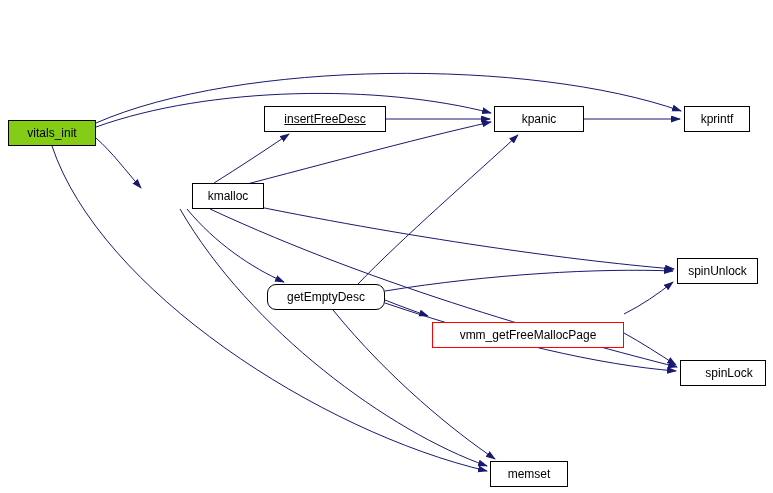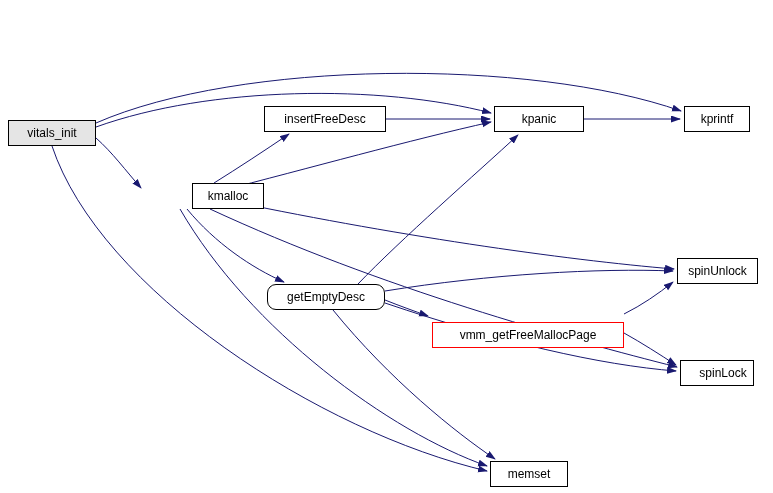--- a/index.html
+++ b/index.html
@@ -30,34 +30,34 @@
     background: #ffffff;
     display: flex;
     align-items: center;
     justify-content: center;
     font-size: 12px;
     color: #000000;
     white-space: nowrap;
     cursor: pointer;
   }
   .node.root {
-    background: #e5e5e5;
+    background: #84cc16;
   }
   .node.highlight {
     border-color: #ff0000;
   }
   #node-vitals_init   { left: 8px;   top: 120px; width: 88px;  }
   #node-kmalloc       { left: 144px; top: 183px; width: 72px; margin-left: 48px;  }
-  #node-insertFreeDesc{ left: 264px; top: 106px; width: 122px; }
+  #node-insertFreeDesc{ left: 264px; top: 106px; width: 122px; text-decoration: underline; }
   #node-kpanic        { left: 494px; top: 106px; width: 90px;  }
   #node-kprintf       { left: 684px; top: 106px; width: 66px;  }
   #node-getEmptyDesc  { left: 267px; top: 284px; width: 118px; border-radius: 9px; }
   #node-vmm           { left: 432px; top: 310px; width: 192px; margin-top: 12px; }
   #node-spinUnlock    { left: 677px; top: 258px; width: 81px;  }
-  #node-spinLock      { left: 680px; top: 360px; width: 74px; padding-left: 12px;  }
+  #node-spinLock      { left: 680px; top: 360px; width: 86px; padding-left: 12px;  }
   #node-memset        { left: 490px; top: 461px; width: 78px;  }
 </style>
 </head>
 <body>
 
 <div class="diagram">
 
   <svg id="edge-layer" class="edge-layer" width="773" height="493" viewBox="0 0 773 493" xmlns="http://www.w3.org/2000/svg">
     <defs>
       <marker id="arrow" markerUnits="userSpaceOnUse" markerWidth="10" markerHeight="8" refX="9" refY="3.5" orient="auto">

